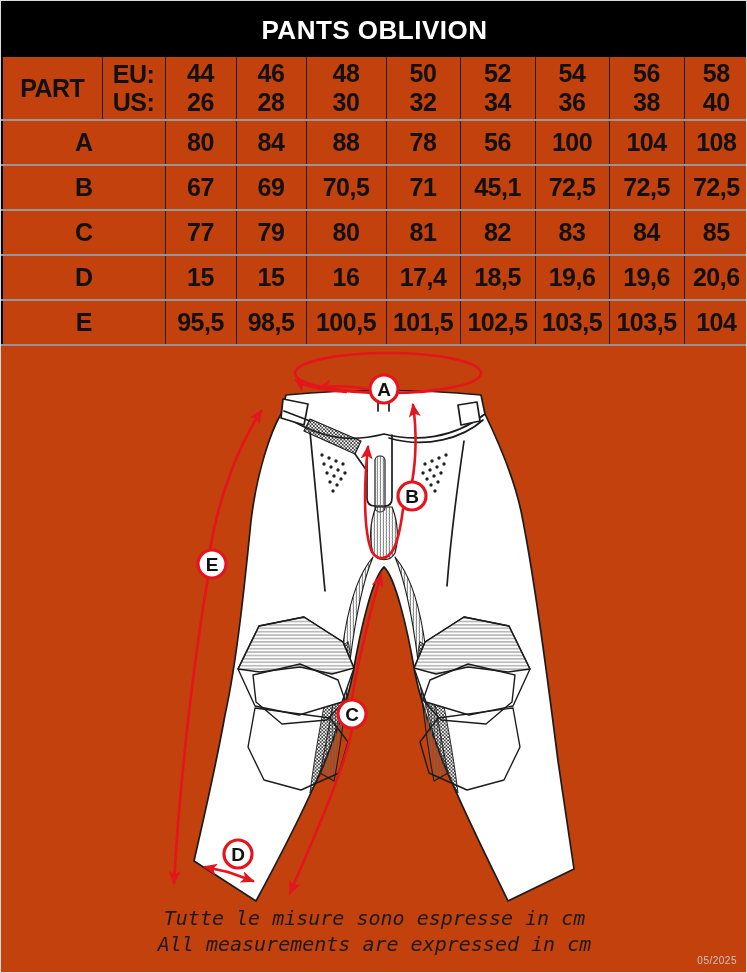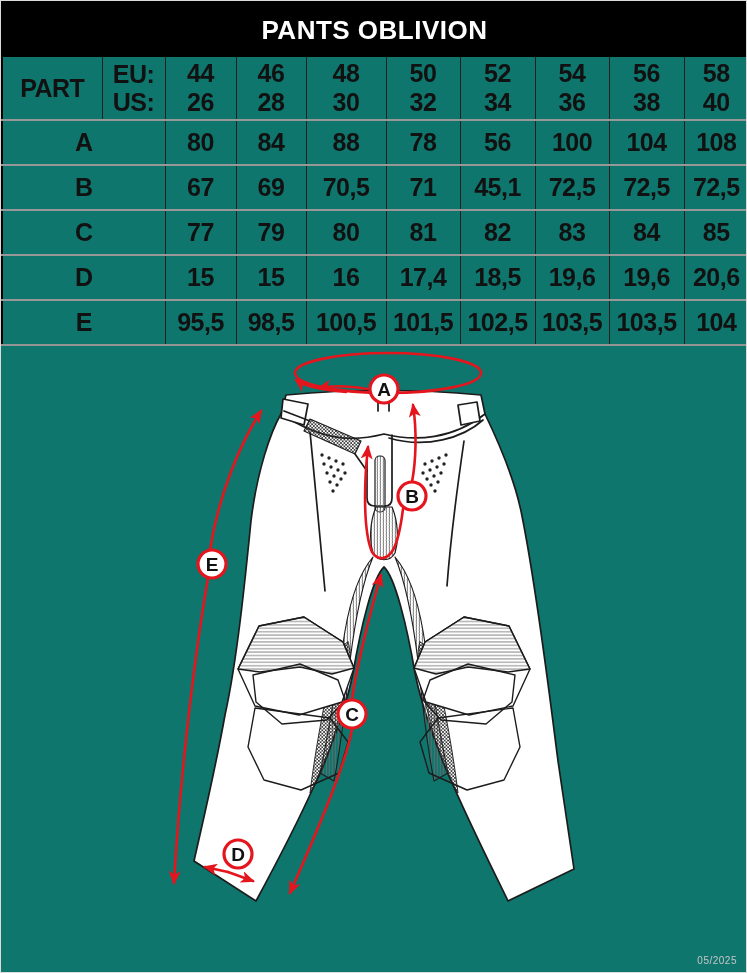--- a/index.html
+++ b/index.html
@@ -1,16 +1,16 @@
 <!DOCTYPE html>
 <html><head>
 <meta charset="utf-8">
 <style>
   html,body{margin:0;padding:0;background:#fff;}
-  .page{position:relative;width:747px;height:973px;background:#0f766e;
+  .page{position:relative;width:747px;height:973px;background:#c2410c;
         border:1px solid #dcdcdc;box-sizing:border-box;overflow:hidden;
         font-family:"Liberation Sans",sans-serif;color:#111;}
   .titlebar{position:absolute;top:0;left:0;width:747px;height:56px;background:#000;
             color:#fff;font-weight:bold;font-size:26px;letter-spacing:.5px;
             text-align:center;line-height:58px;}
   table.size{position:absolute;top:56px;left:0;width:747px;border-collapse:collapse;
              table-layout:fixed;border-left:2px solid #000;border-right:2px solid #000;
              border-bottom:2px solid #949494;}
   table.size td{padding:0;font-weight:bold;text-align:center;vertical-align:middle;
                 font-size:25px;letter-spacing:-0.5px;border-left:1px solid #1f1f1f;
@@ -278,15 +278,19 @@
     </g>
     <g text-anchor="middle">
       <text class="lbl" x="383" y="395">A</text>
       <text class="lbl" x="411" y="502">B</text>
       <text class="lbl" x="351" y="720">C</text>
       <text class="lbl" x="237" y="860">D</text>
       <text class="lbl" x="211" y="570">E</text>
     </g>
   </svg>
 
+  <div class="footer">
+    <div>Tutte le misure sono espresse in cm</div>
+    <div>All measurements are expressed in cm</div>
+  </div>
 
   <div class="edition">05/2025</div>
 </div>
 
 </body></html>

